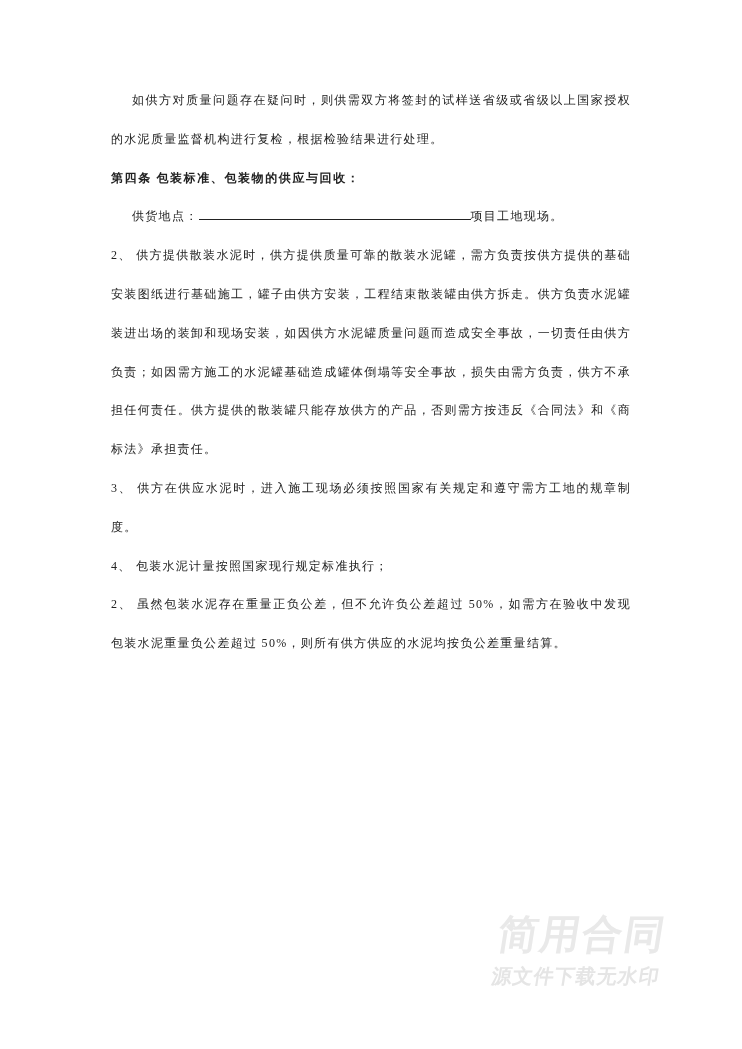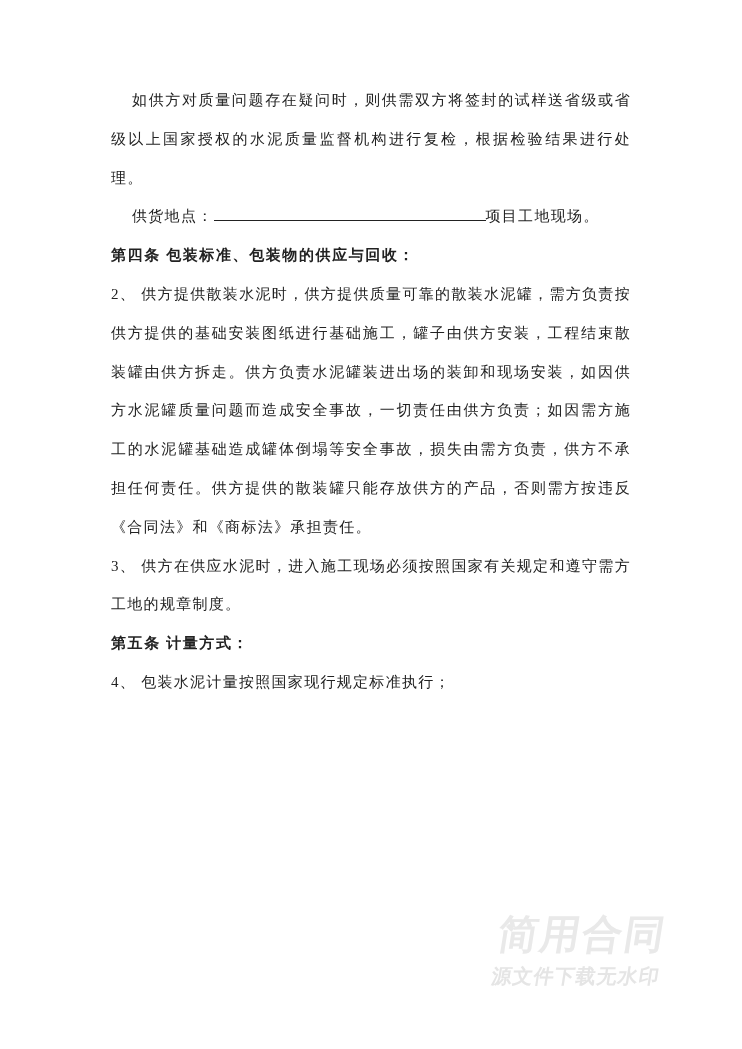--- a/index.html
+++ b/index.html
@@ -17,21 +17,21 @@
     color: #222222;
   }
   .content {
     position: absolute;
     left: 111px;
     top: 81px;
     width: 520px;
   }
   .para {
     margin: 0;
-    font-size: 15px;
+    font-size: 12px;
     line-height: 38.8px;
     letter-spacing: 1.3px;
     text-align: justify;
     text-justify: inter-character;
     word-break: break-all;
   }
   .para.indent {
     text-indent: 21px;
   }
   .para.heading {
@@ -73,33 +73,33 @@
 </style>
 </head>
 <body>
 
 <div class="page">
 
   <div class="content">
 
     <p class="para indent">如供方对质量问题存在疑问时，则供需双方将签封的试样送省级或省级以上国家授权的水泥质量监督机构进行复检，根据检验结果进行处理。</p>
 
+    <p class="para heading">第四条 包装标准、包装物的供应与回收：</p>
+
     <p class="para indent"><span>供货地点：</span><span class="blank-underline"></span><span>项目工地现场。</span></p>
-
-    <p class="para heading">第四条 包装标准、包装物的供应与回收：</p>
 
 
     <p class="para">2、 供方提供散装水泥时，供方提供质量可靠的散装水泥罐，需方负责按供方提供的基础安装图纸进行基础施工，罐子由供方安装，工程结束散装罐由供方拆走。供方负责水泥罐装进出场的装卸和现场安装，如因供方水泥罐质量问题而造成安全事故，一切责任由供方负责；如因需方施工的水泥罐基础造成罐体倒塌等安全事故，损失由需方负责，供方不承担任何责任。供方提供的散装罐只能存放供方的产品，否则需方按违反《合同法》和《商标法》承担责任。</p>
 
     <p class="para">3、 供方在供应水泥时，进入施工现场必须按照国家有关规定和遵守需方工地的规章制度。</p>
 
-    <p class="para heading">第五条 计量方式：</p>
 
     <p class="para">4、 包装水泥计量按照国家现行规定标准执行；</p>
 
+    <p class="para">2、 虽然包装水泥存在重量正负公差，但不允许负公差超过 50%，如需方在验收中发现包装水泥重量负公差超过 50%，则所有供方供应的水泥均按负公差重量结算。</p>
 
   </div>
 
   <div class="watermark">
     <div class="wm-line1" style="color: rgb(233, 233, 233);">简用合同</div>
     <div class="wm-line2" style="color: rgb(229, 229, 229);">源文件下载无水印</div>
   </div>
 
 </div>
 

